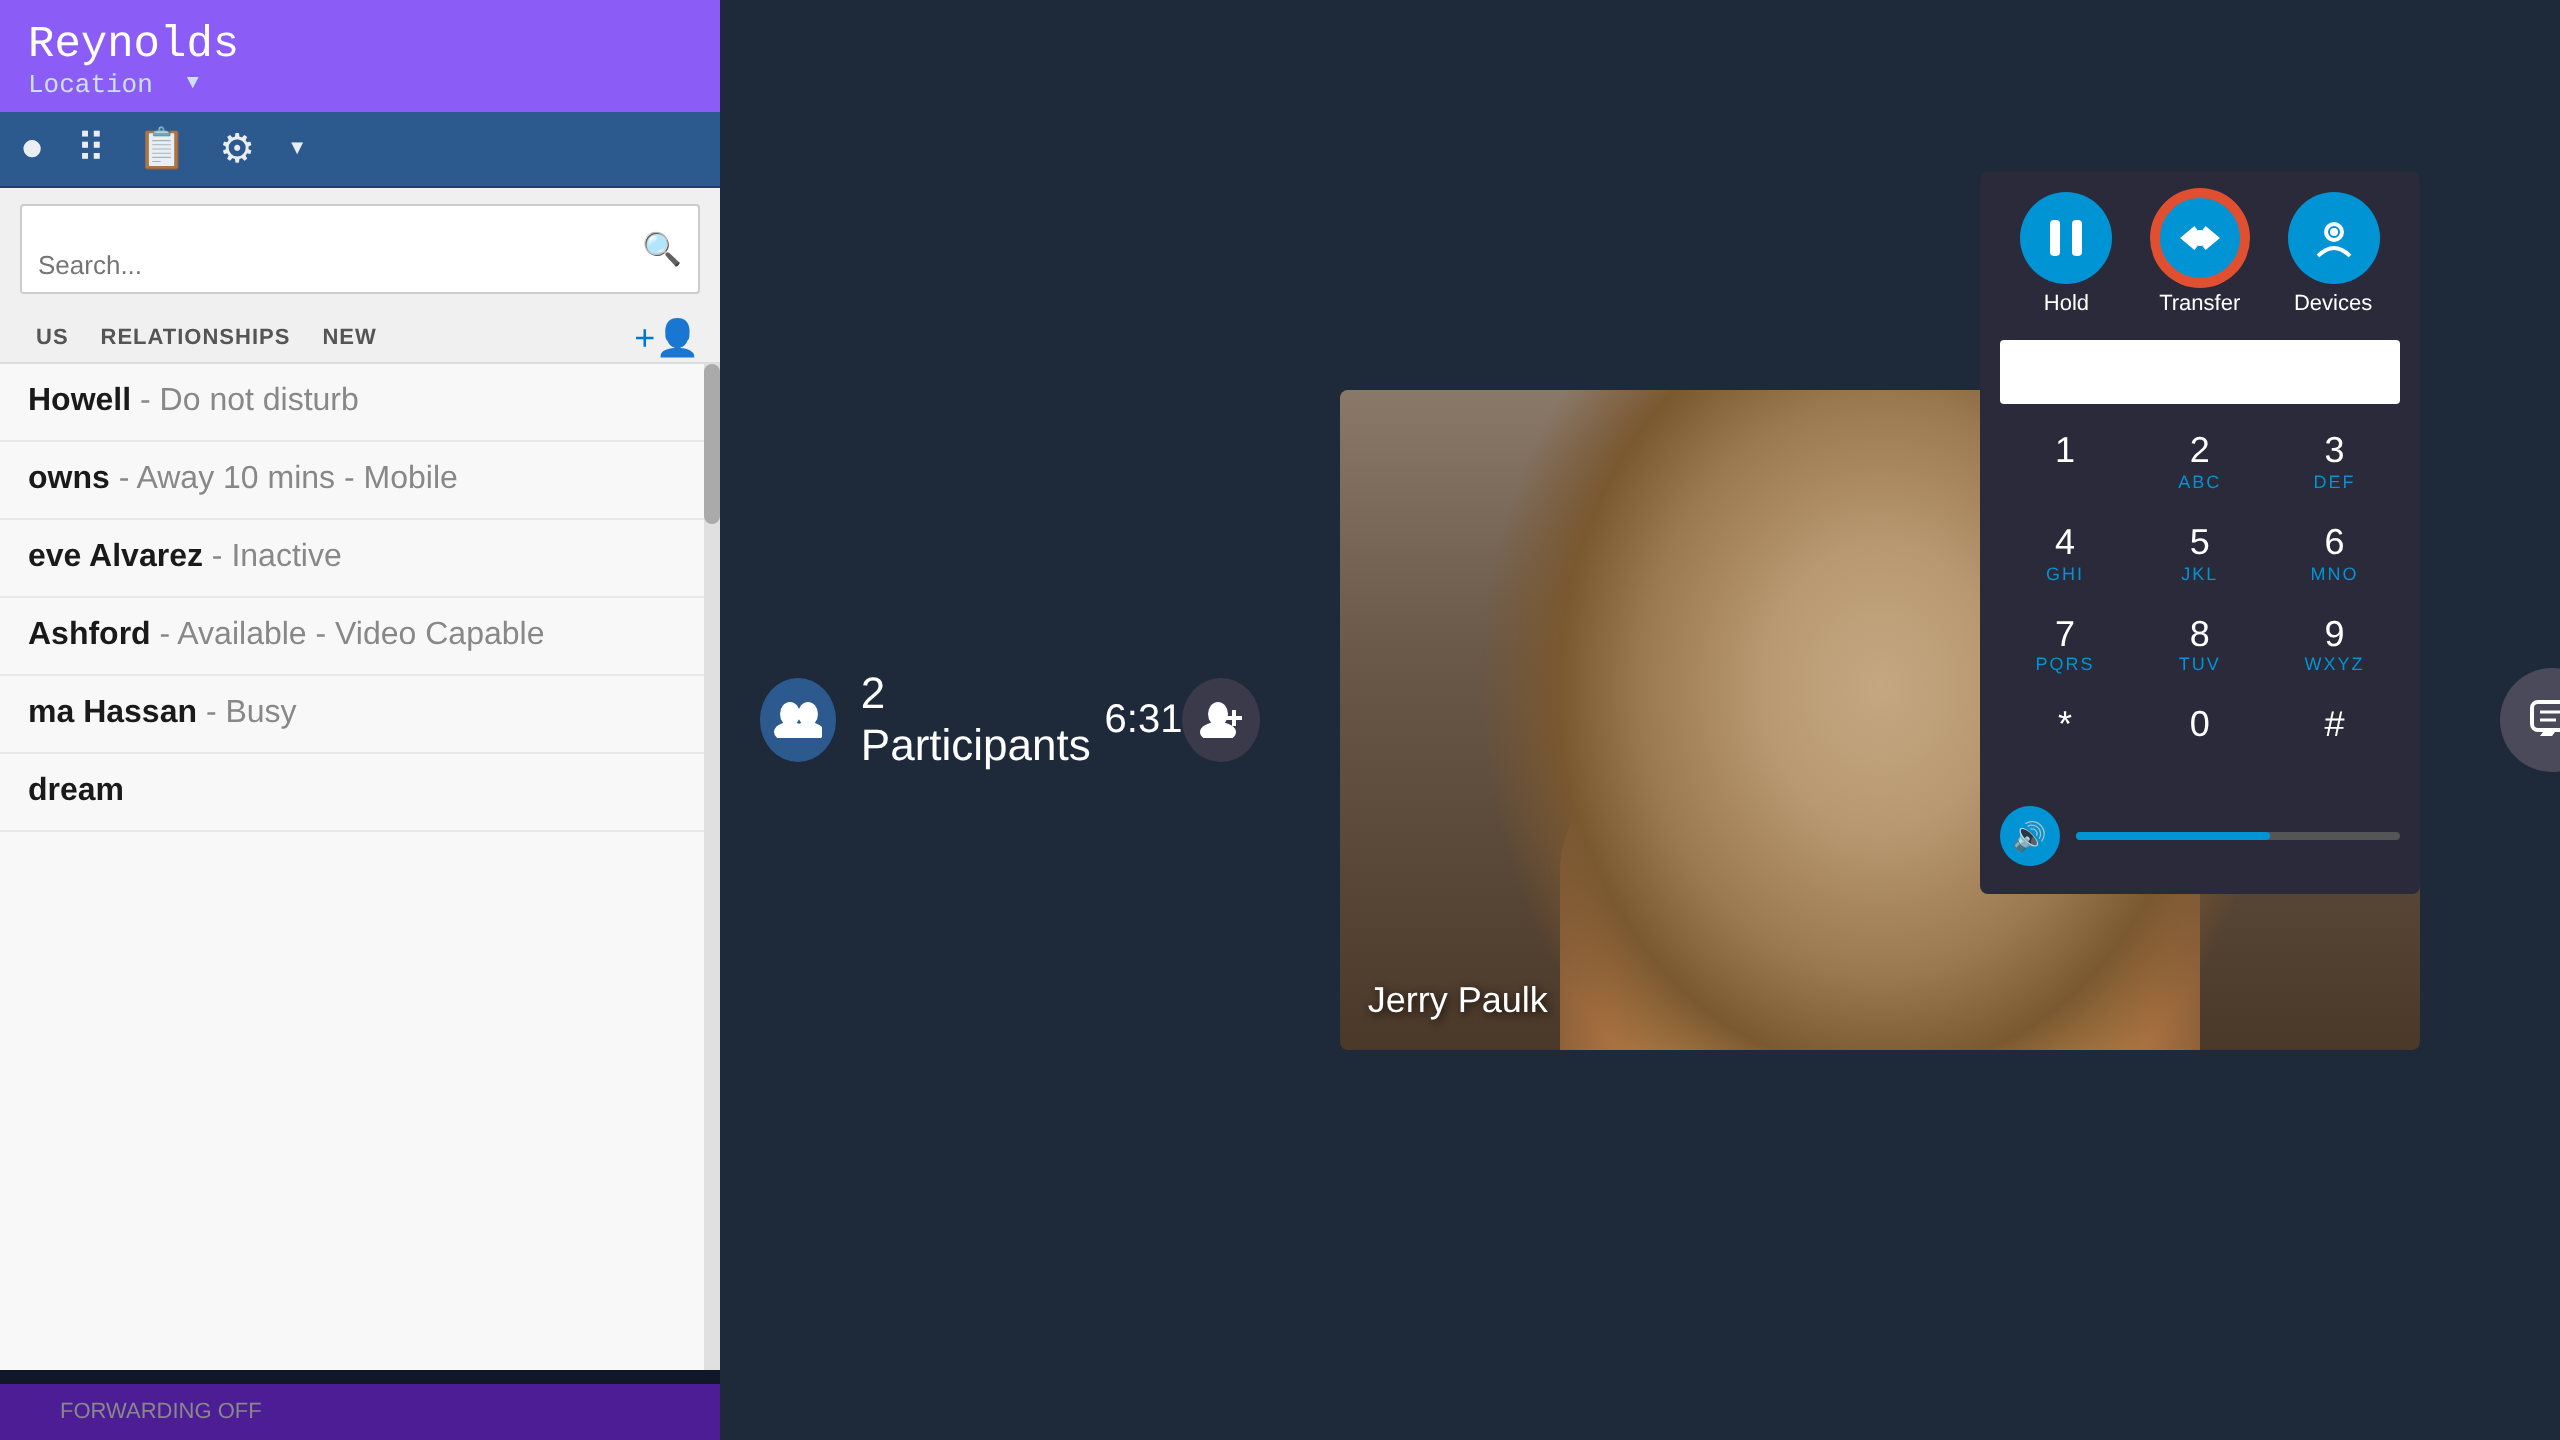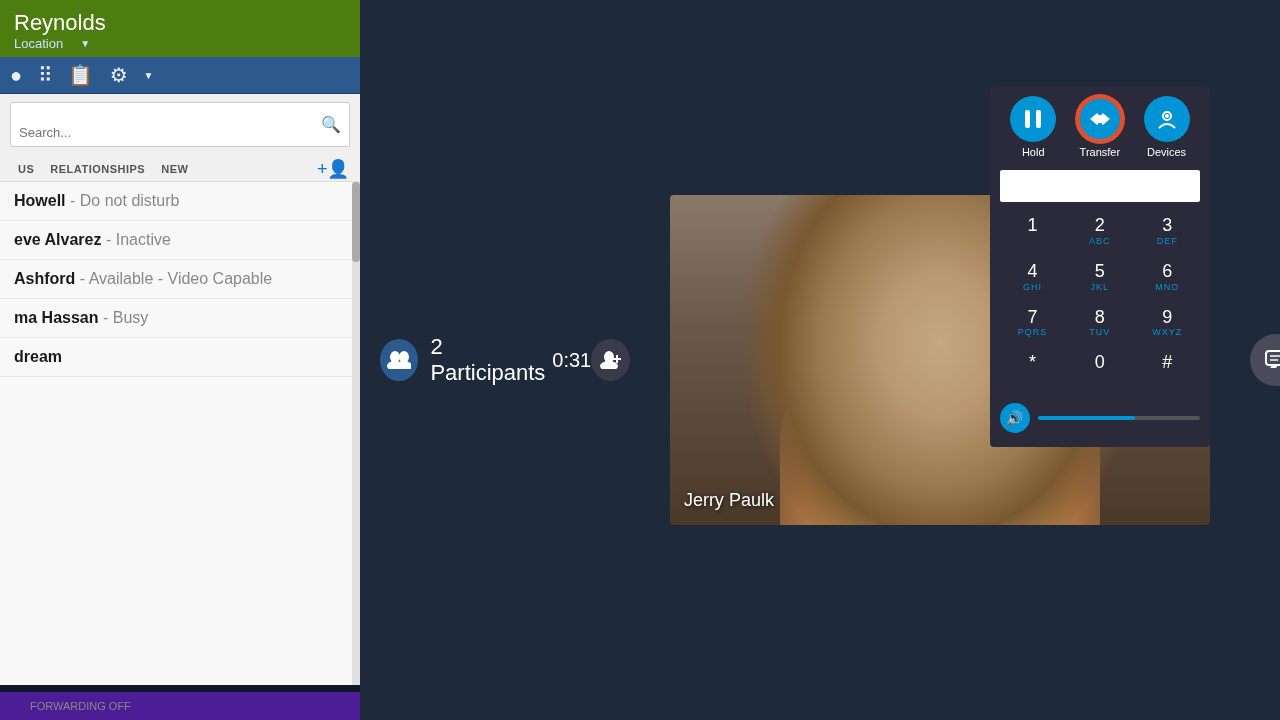--- a/index.html
+++ b/index.html
@@ -18,23 +18,24 @@
       min-width: 360px;
       height: 720px;
       background: #f0f0f0;
       display: flex;
       flex-direction: column;
       overflow: hidden;
       position: relative;
     }
 
     .sidebar-header {
-      background: #4d7c0f;
+      background: #8b5cf6;
       color: white;
       padding: 10px 14px 6px 14px;
+      font-family: Liberation Mono, monospace;
     }
 
     .sidebar-user-name {
       font-size: 22px;
       font-weight: 300;
       color: white;
     }
 
     .sidebar-location {
       font-size: 13px;
@@ -501,20 +502,24 @@
   </div>
 
   <div class="contacts-list">
     <div class="scrollbar-track">
       <div class="scrollbar-thumb"></div>
     </div>
 
     <div class="contact-item">
       <span class="contact-name">Howell</span>
       <span class="contact-status"> - Do not disturb</span>
+    </div>
+    <div class="contact-item">
+      <span class="contact-name">owns</span>
+      <span class="contact-status"> - Away 10 mins - Mobile</span>
     </div>
     <div class="contact-item">
       <span class="contact-name">eve Alvarez</span>
       <span class="contact-status"> - Inactive</span>
     </div>
     <div class="contact-item">
       <span class="contact-name">Ashford</span>
       <span class="contact-status"> - Available - Video Capable</span>
     </div>
     <div class="contact-item">
@@ -538,21 +543,21 @@
       <div class="participants-icon">
         <svg width="24" height="18" viewBox="0 0 24 18" fill="white">
           <ellipse cx="8" cy="6" rx="5" ry="6"></ellipse>
           <ellipse cx="17" cy="6" rx="5" ry="6"></ellipse>
           <ellipse cx="8" cy="15" rx="8" ry="5"></ellipse>
           <ellipse cx="17" cy="15" rx="8" ry="5"></ellipse>
         </svg>
       </div>
       <span class="participants-text">2 Participants</span>
     </div>
-    <span class="call-timer">0:31</span>
+    <span class="call-timer">6:31</span>
     <button class="add-participant-btn">
       <svg width="22" height="18" viewBox="0 0 22 18" fill="white">
         <ellipse cx="9" cy="6" rx="5" ry="6"></ellipse>
         <ellipse cx="9" cy="15" rx="9" ry="5"></ellipse>
         <line x1="17" y1="4" x2="17" y2="12" stroke="white" stroke-width="2"></line>
         <line x1="13" y1="8" x2="21" y2="8" stroke="white" stroke-width="2"></line>
       </svg>
     </button>
   </div>
 

